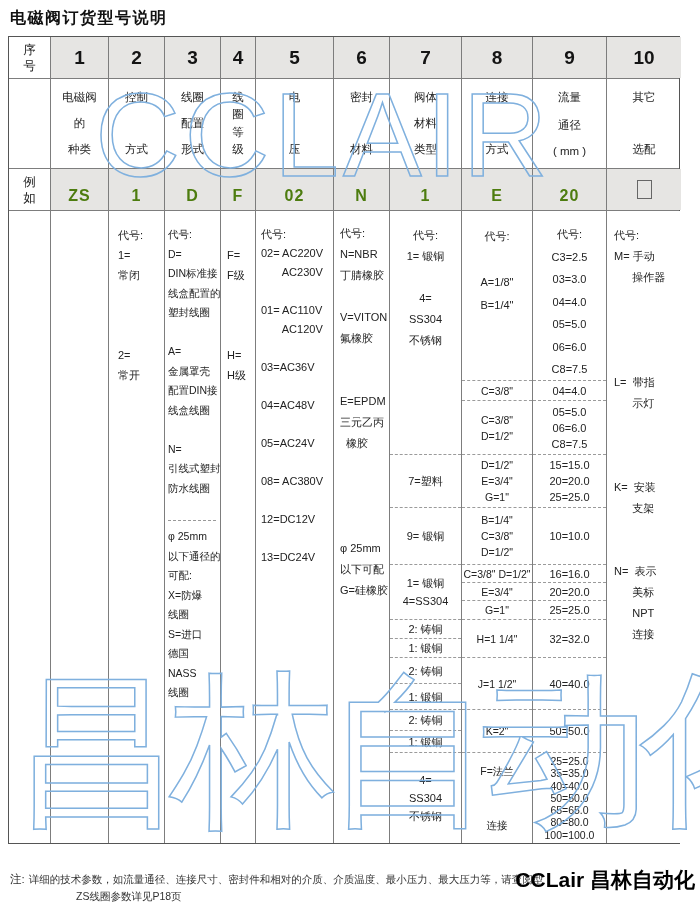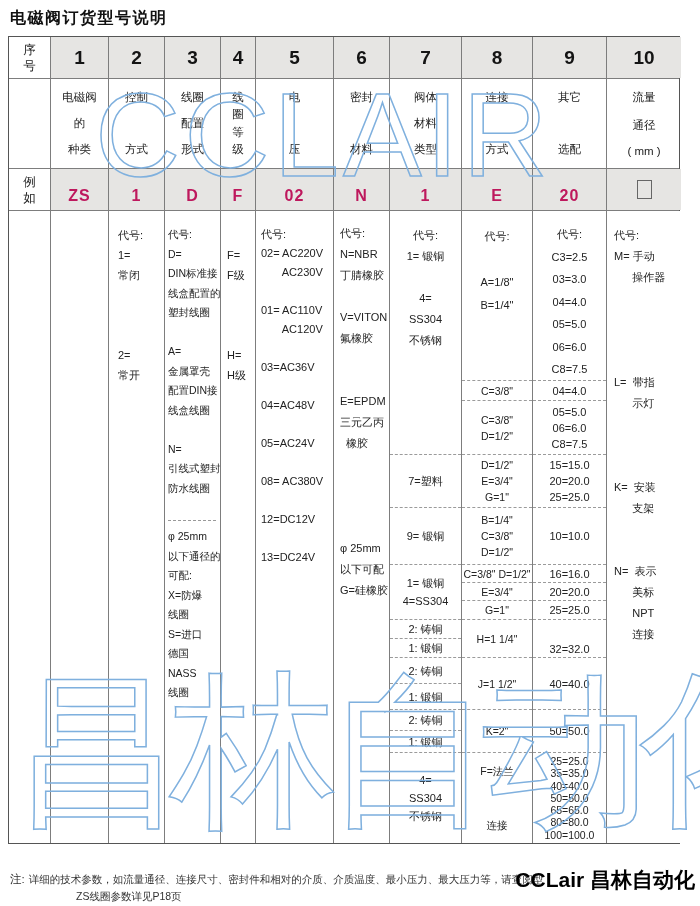--- a/index.html
+++ b/index.html
@@ -14,21 +14,21 @@
   .r-ex{height:42px;}
   .r-body{height:632px;}
   .cell{box-sizing:border-box;border-right:1px solid #7d7d7d;overflow:hidden;position:relative;}
   .cell:last-child{border-right:none;}
   .cell.corner{display:flex;flex-direction:column;justify-content:center;align-items:center;font-size:12.5px;line-height:16px;background:#fff;color:#222;}
   .cell.num{display:flex;align-items:center;justify-content:center;background:#e6e5e3;}
   .numtxt{font-size:19px;font-weight:900;color:#141414;height:auto;}
   .cell.desc{display:flex;flex-direction:column;justify-content:space-between;align-items:center;padding:11px 1px;font-size:11.5px;color:#222;}
   .dl{white-space:pre;}
   .cell.ex{display:flex;align-items:center;justify-content:center;background:#e6e5e3;}
-  .extxt{font-size:16px;font-weight:800;color:#be185d;letter-spacing:1px;margin-top:12px;}
+  .extxt{font-size:16px;font-weight:800;color:#4d7c0f;letter-spacing:1px;margin-top:12px;}
   .exbox{width:13px;height:17px;border:1.5px solid #666;}
   .cell.bodyc{background:#fff;}
   .bl{font-size:11px;white-space:pre;color:#222;height:20px;line-height:20px;}
   .blines{padding-top:14px;}
   .c2 .blines{padding-left:9px;}
   .c3 .blines{padding-left:3px;}
   .c3 .bl{height:19.5px;line-height:19.5px;font-size:10.5px;}
   .c4 .blines{padding-left:6px;}
   .c5 .blines{padding-left:5px;}
   .c5 .bl{height:19px;line-height:19px;}
@@ -131,27 +131,27 @@
         <div class="cell desc" style="flex: 0 0 72px;">
           <div class="dl">阀体</div>
           <div class="dl">材料</div>
           <div class="dl">类型</div>
         </div>
         <div class="cell desc" style="flex: 0 0 71px;">
           <div class="dl">连接</div>
           <div class="dl">方式</div>
         </div>
         <div class="cell desc" style="flex: 0 0 74px;">
-          <div class="dl">其它</div>
-          <div class="dl">选配</div>
-        </div>
-        <div class="cell desc" style="flex: 0 0 74px;">
           <div class="dl">流量</div>
           <div class="dl">通径</div>
           <div class="dl">( mm )</div>
+        </div>
+        <div class="cell desc" style="flex: 0 0 74px;">
+          <div class="dl">其它</div>
+          <div class="dl">选配</div>
         </div>
       </div>
       <div class="row r-ex">
         <div class="cell corner" style="flex: 0 0 42px;">
           <div class="cl">例</div>
           <div class="cl">如</div>
         </div>
         <div class="cell ex" style="flex: 0 0 58px;">
           <div class="extxt">ZS</div>
         </div>
@@ -400,21 +400,21 @@
           </div>
           <div class="seg dash" style="height: 18px;">
             <div class="bl">16=16.0</div>
           </div>
           <div class="seg dash" style="height: 18px;">
             <div class="bl">20=20.0</div>
           </div>
           <div class="seg dash" style="height: 19px;">
             <div class="bl">25=25.0</div>
           </div>
-          <div class="seg dash" style="height: 38px; justify-content: flex-end;">
+          <div class="seg dash" style="height: 38px;">
             <div class="bl">32=32.0</div>
           </div>
           <div class="seg dash" style="height: 52px;">
             <div class="bl">40=40.0</div>
           </div>
           <div class="seg dash" style="height: 43px;">
             <div class="bl">50=50.0</div>
           </div>
           <div class="seg tight" style="height: 90px;">
             <div class="bl">25=25.0</div>

